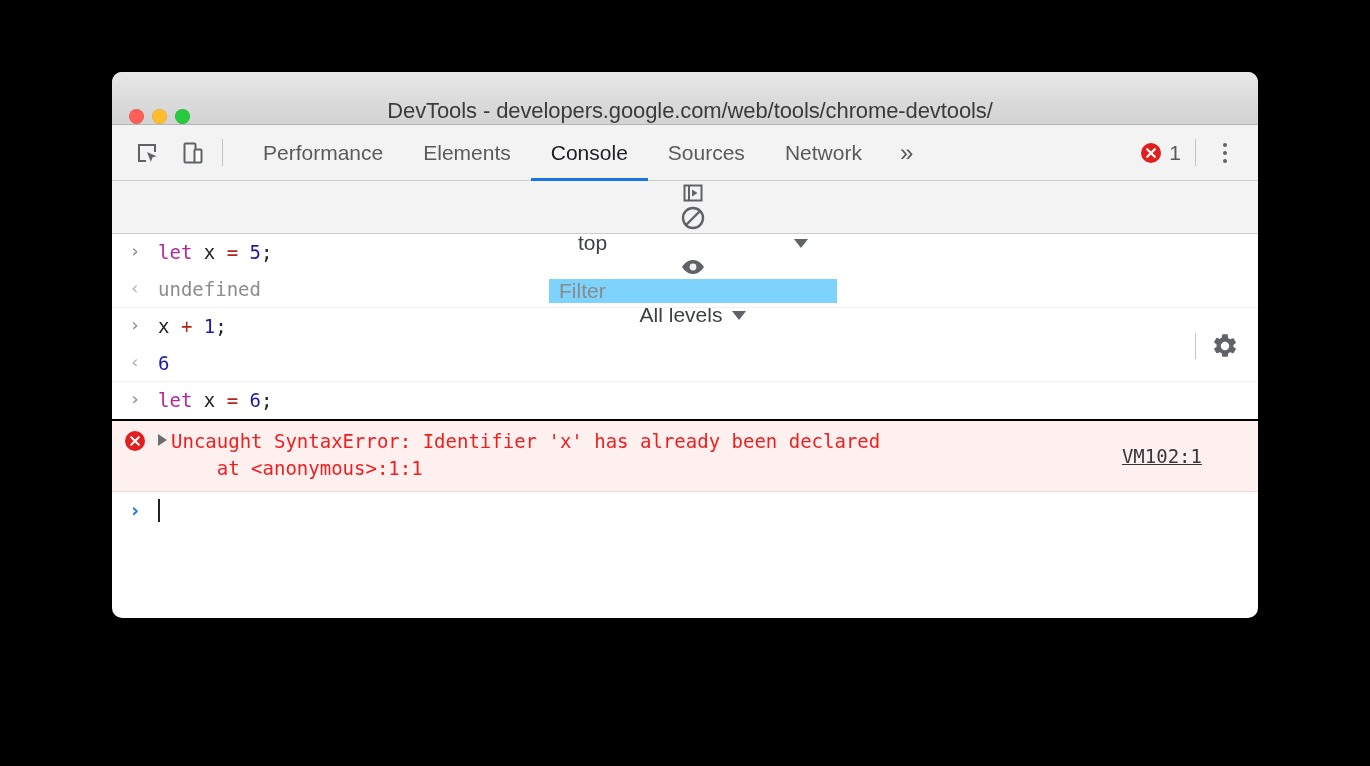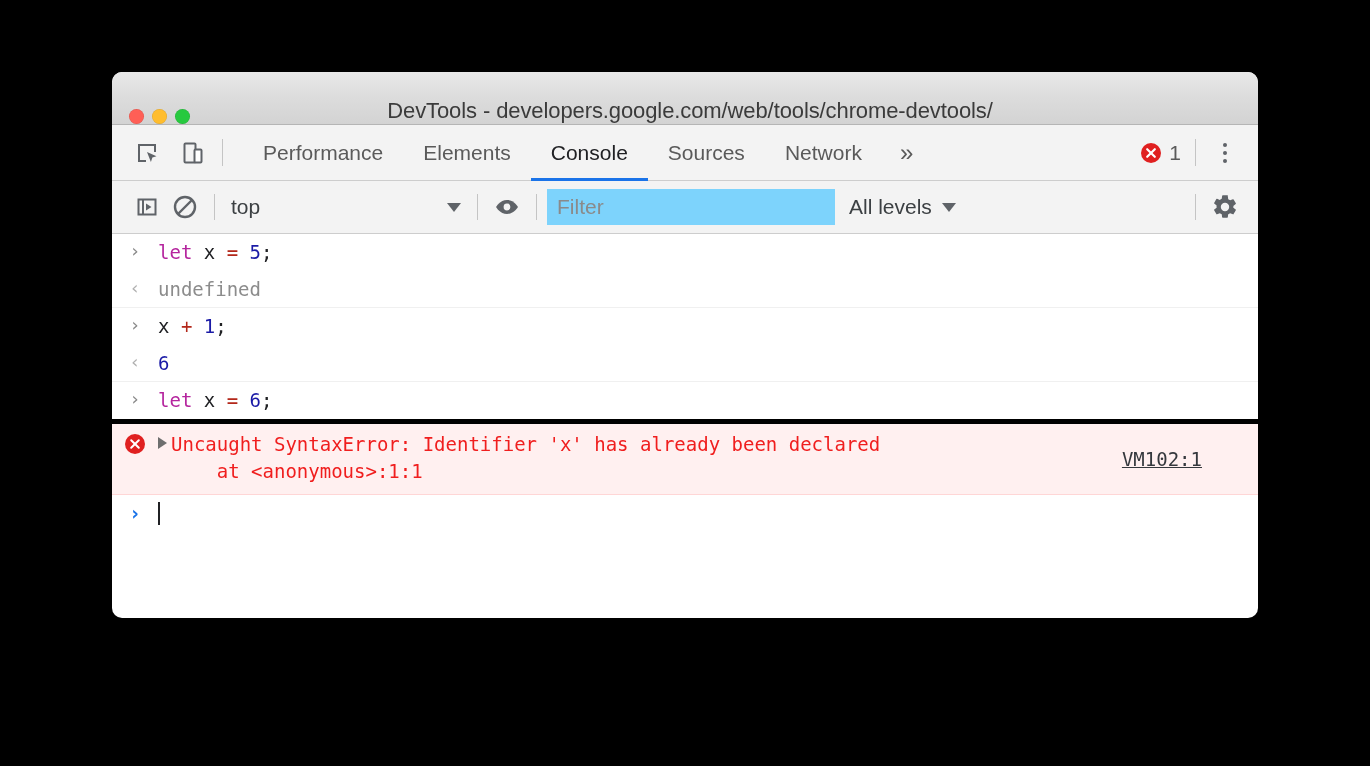--- a/index.html
+++ b/index.html
@@ -163,20 +163,21 @@
   }
 
   
   #filter-toolbar {
     height: 52px;
     background: #f3f3f3;
     border-bottom: 1px solid #cdcdcd;
     display: flex;
     align-items: center;
     padding-left: 16px;
+    flex-direction: column;
   }
   .ft-icon-btn {
     width: 38px;
     height: 38px;
     display: flex;
     align-items: center;
     justify-content: center;
     cursor: pointer;
   }
   .ft-sep {
@@ -279,21 +280,21 @@
   .tok-var  { color: #202124; }
   .tok-op   { color: #b3271a; }
   .tok-num  { color: #1a1aa6; }
   .tok-pun  { color: #202124; }
   .val-undef { color: #8c8c8c; }
   .val-num  { color: #1a1aa6; }
 
   
   .err-row {
     background: #fff0f0;
-    border-top: 5px solid #000000;
+    border-top: 2px solid #000000;
     border-bottom: 1px solid #ffd6d6;
     display: flex;
     align-items: flex-start;
     padding: 7px 0 9px 0;
     position: relative;
   }
   .err-gutter {
     width: 46px;
     flex: 0 0 46px;
     display: flex;

